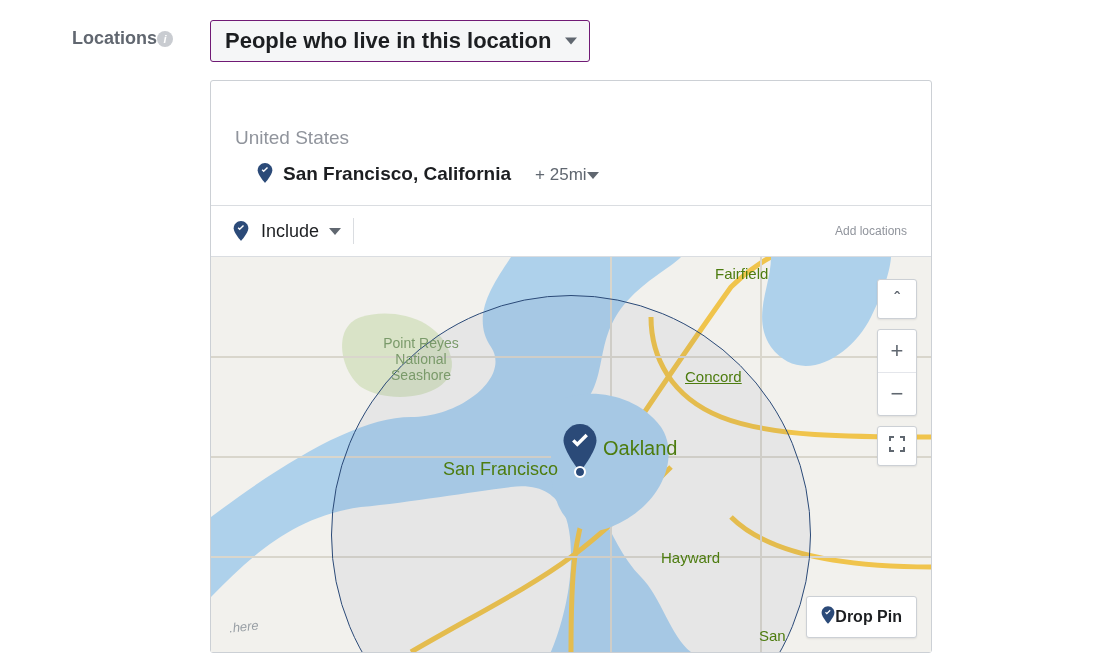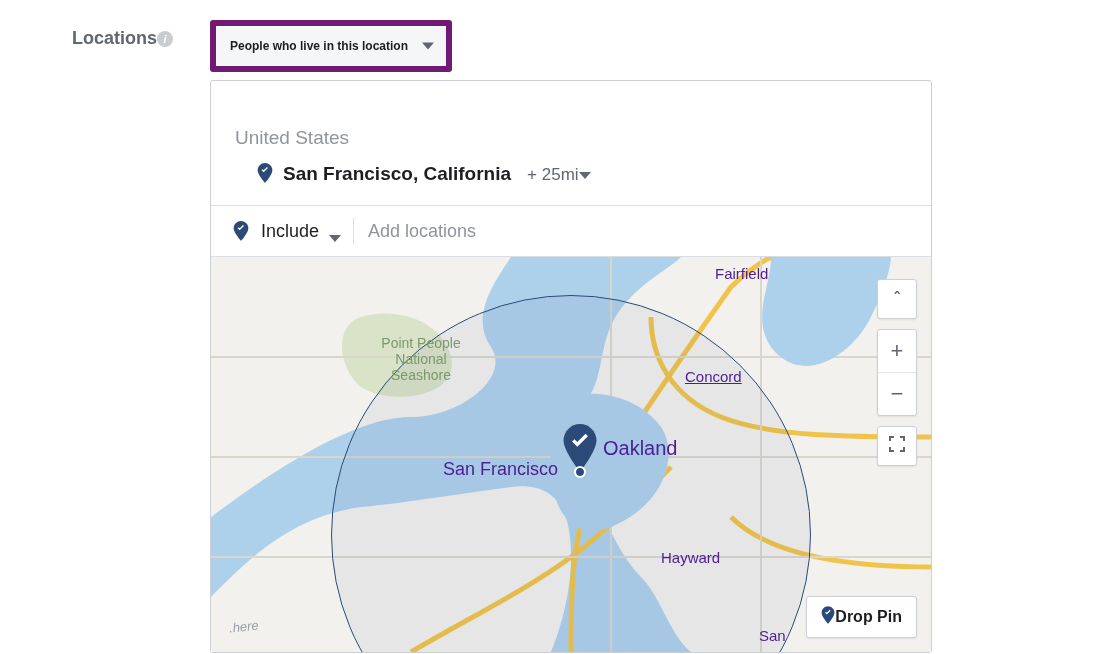--- a/index.html
+++ b/index.html
@@ -1,46 +1,46 @@
 <!DOCTYPE html>
 <html><head>
 <meta charset="utf-8">
 <style>
   html, body { margin:0; padding:0; background:#fff; font-family:-apple-system,BlinkMacSystemFont,"Segoe UI",Helvetica,Arial,sans-serif; color:#1c1e21; }
   .page { width:1096px; height:654px; position:relative; }
   .section-label { position:absolute; left:72px; top:28px; font-size:18px; color:#616770; font-weight:700; display:flex; align-items:center; }
   .info-icon { width:16px; height:16px; border-radius:50%; background:#c9ccd1; display:inline-flex; align-items:center; justify-content:center; font-size:11px; font-weight:700; color:#fff; font-style:italic; }
-  .dropdown-btn { position:absolute; left:210px; top:20px; height:40px; padding:0 38px 0 14px; border:6px solid #701a75; border-radius:3px; background:#f5f6f7; font-size:12px; font-weight:700; color:#1c1e21; display:flex; align-items:center; cursor:pointer; }
+  .dropdown-btn { position:absolute; left:210px; top:20px; height:40px; padding:0 38px 0 14px; border:1px solid #701a75; border-radius:3px; background:#f5f6f7; font-size:22px; font-weight:700; color:#1c1e21; display:flex; align-items:center; cursor:pointer; }
   .dropdown-btn .tri,
   .include-row .tri,
   .loc-row .tri { width:0; height:0; border-left:6px solid transparent; border-right:6px solid transparent; border-top:7px solid #606770; }
   .dropdown-btn .tri { position:absolute; right:12px; top:50%; transform:translateY(-50%); }
   .panel { position:absolute; left:210px; top:80px; width:720px; border:1px solid #ccd0d5; border-radius:3px; background:#fff; }
   .panel-top { padding:22px 24px 18px 24px; }
   .country { font-size:19px; color:#90949c; margin-bottom:14px;margin-top:24px; }
   .loc-row { display:flex; align-items:flex-start; gap:10px; padding-left:22px; }
   .pin-icon { width:16px; height:20px; display:inline-block; }
   .loc-name { font-size:19px; font-weight:700; color:#1c1e21; }
-  .radius-btn { display:flex; align-items:center; color:#606770; font-size:17px; cursor:pointer; padding:2px 6px; border-radius:3px; }
+  .radius-btn { margin-left:8px; display:flex; align-items:center; color:#606770; font-size:17px; cursor:pointer; padding:2px 6px; border-radius:3px; }
   .include-row { display:flex; align-items:center; gap:12px; padding:12px 22px; border-top:1px solid #dadde1; }
-  .include-label { font-size:18px; color:#1c1e21; display:flex; align-items:flex-end; gap:10px; cursor:pointer; }
+  .include-label { font-size:18px; color:#1c1e21; display:flex; align-items:center; gap:10px; cursor:pointer; }
   .vsep { width:1px; height:26px; background:#dadde1; }
-  .loc-input { border:0; outline:0; font-size:18px; color:#ef4444; flex:1; background:transparent; }
+  .loc-input { border:0; outline:0; font-size:12px; color:#ef4444; flex:1; background:transparent;text-align:right; }
   .loc-input::placeholder { color:#90949c; }
   .map-wrap { position:relative; width:100%; height:395px; border-top:1px solid #dadde1; overflow:hidden; }
   .map-svg { position:absolute; inset:0; width:100%; height:100%; }
   .ctrl-stack { position:absolute; right:14px; top:22px; display:flex; flex-direction:column; gap:10px; }
   .ctrl-btn, .ctrl-group { width:38px; background:#fff; border:1px solid #ccd0d5; border-radius:3px; box-shadow:0 1px 2px rgba(0,0,0,.08); display:flex; align-items:center; justify-content:center; cursor:pointer; }
   .ctrl-btn { height:38px; }
   .ctrl-group { flex-direction:column; height:auto; }
   .ctrl-half { width:100%; height:42px; display:flex; align-items:center; justify-content:center; font-size:22px; color:#606770; }
   .ctrl-half + .ctrl-half { border-top:1px solid #e4e6eb; }
   .ic { font-size:16px; color:#606770; font-weight:700; }
   .drop-pin { position:absolute; right:14px; bottom:14px; height:40px; padding:0 14px; background:#fff; border:1px solid #ccd0d5; border-radius:3px; display:flex; align-items:center; gap:0; font-size:16px; font-weight:700; color:#1c1e21; cursor:pointer; box-shadow:0 1px 2px rgba(0,0,0,.08); }
-  .map-label { position:absolute; font-size:15px; color:#4c1d95; pointer-events:none; }
+  .map-label { position:absolute; font-size:15px; color:#4d7c0f; pointer-events:none; }
   .lbl-sf { left:232px; top:202px; font-size:18px; }
   .lbl-oak { left:392px; top:180px; font-size:20px; }
   .lbl-conc { left:474px; top:111px;text-decoration:underline; }
   .lbl-fair { left:504px; top:8px; }
   .lbl-hay { left:450px; top:292px; }
   .lbl-san { left:548px; top:370px; }
   .lbl-pr { left:165px; top:78px; color:#7a9a6a; font-size:14px; line-height:16px; text-align:center; width:90px; }
   .here { position:absolute; left:18px; bottom:18px; font-size:13px; color:#9aa0a6; font-style:italic; transform:rotate(-6deg); }
   .radius-overlay { position:absolute; left:120px; top:38px; width:480px; height:480px; pointer-events:none; }
   .radius-circle { position:absolute; inset:0; border:1px solid #2b4a78; border-radius:50%; background:rgba(43,74,120,.06); }
@@ -130,21 +130,21 @@
           </svg>
     </span>
     <span class="center-dot"></span>
 
     <span class="map-label lbl-sf">San Francisco</span>
     <span class="map-label lbl-oak">Oakland</span>
     <span class="map-label lbl-conc">Concord</span>
     <span class="map-label lbl-fair">Fairfield</span>
     <span class="map-label lbl-hay">Hayward</span>
     <span class="map-label lbl-san">San</span>
-    <span class="map-label lbl-pr">Point People National Seashore</span>
+    <span class="map-label lbl-pr">Point Reyes National Seashore</span>
 
     <span class="here">.here</span>
 
     <div class="ctrl-stack">
       <div class="ctrl-btn">
             <span class="ic">ˆ</span>
           </div>
       <div class="ctrl-group">
         <div class="ctrl-half">
               <span>+</span>

